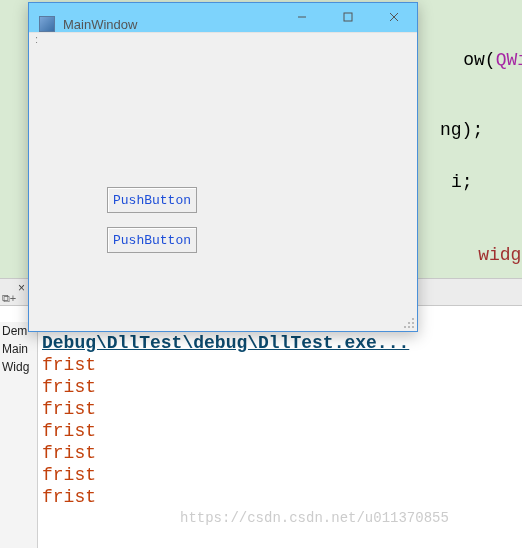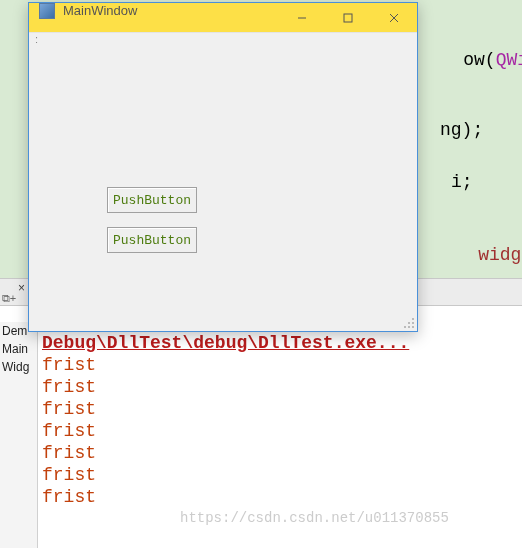--- a/index.html
+++ b/index.html
@@ -66,21 +66,21 @@
   .console {
     position: absolute;
     left: 38px; top: 306px; right: 0; bottom: 0;
     font-family: "Courier New", monospace;
     font-size: 18px;
     line-height: 22px;
     padding: 4px 6px 0 4px;
     background: #fff;
   }
   .console .path {
-    color: #b91c1c;
+    color: #0c4a6e;
     font-weight: bold;
     text-decoration: underline;
   }
   .console .out { color: #c2410c; }
 
   
   .watermark {
     position: absolute;
     bottom: 22px; left: 180px;
     font-family: "Courier New", monospace;
@@ -92,23 +92,23 @@
   .qt-window {
     position: absolute;
     left: 28px; top: 2px;
     width: 390px; height: 330px;
     background: #f0f0f0;
     border: 1px solid #4a90d9;
     box-shadow: 0 4px 14px rgba(0,0,0,0.25);
   }
   .titlebar {
     height: 30px;
-    background: #fde047;
+    background: #7dd3fc;
     display: flex;
-    align-items: flex-start;
+    align-items: flex-end;
     border-bottom: 1px solid #e4e4e4;
   }
   .titlebar .app-icon {
     width: 16px; height: 16px;
     margin: 0 8px 0 10px;
     background: linear-gradient(135deg, #7aa6d8 0%, #3b6ea5 100%);
     border: 1px solid #5a7aa0;
   }
   .titlebar .title {
     flex: 1;
@@ -135,21 +135,21 @@
     height: calc(100% - 44px);
     background: #f0f0f0;
   }
   .push-btn {
     position: absolute;
     width: 90px; height: 26px;
     background: #efefef;
     border: 1px solid #a0a0a0;
     font-family: "SimSun", "Courier New", monospace;
     font-size: 13px;
-    color: #4d7c0f;
+    color: #1d4ed8;
     box-shadow: inset 1px 1px 0 #fff;
     cursor: pointer;
   }
   .push-btn.b1 { left: 78px; top: 140px; }
   .push-btn.b2 { left: 78px; top: 180px; }
 
   .resize-grip {
     position: absolute;
     right: 2px; bottom: 2px;
     width: 14px; height: 14px;

